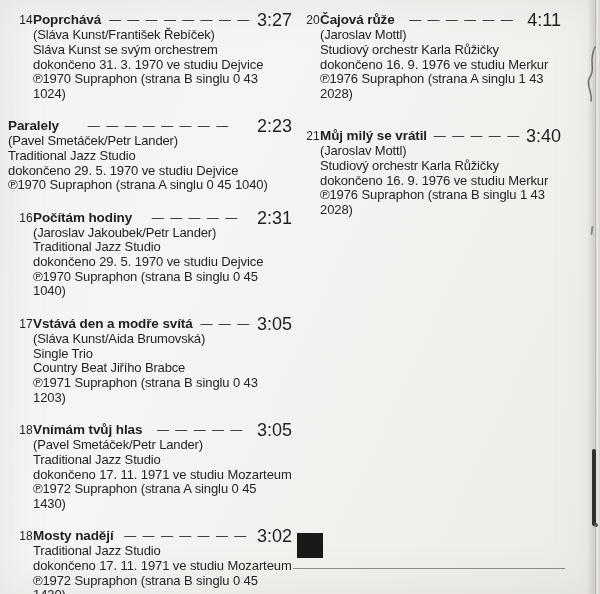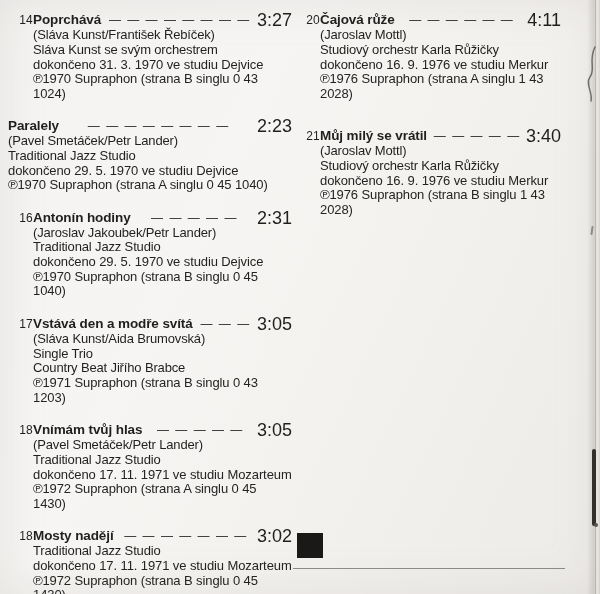--- a/index.html
+++ b/index.html
@@ -145,21 +145,21 @@
           <div class="line"></div>
           <div class="line small">dokončeno 29. 5. 1970 ve studiu Dejvice</div>
           <div class="line small">℗1970 Supraphon (strana A singlu 0 45 1040)</div>
         </div>
       </div>
 
       <div class="track">
         <div class="num">16</div>
         <div class="body">
           <div class="title-row">
-            <span class="title">Antonín hodiny</span>
+            <span class="title">Počítám hodiny</span>
             <span class="leader">— — — — —</span>
             <span class="time">2:31</span>
           </div>
           <div class="line">(Jaroslav Jakoubek/Petr Lander)</div>
           <div class="line">Traditional Jazz Studio</div>
           <div class="line"></div>
           <div class="line small">dokončeno 29. 5. 1970 ve studiu Dejvice</div>
           <div class="line small">℗1970 Supraphon (strana B singlu 0 45 1040)</div>
         </div>
       </div>

